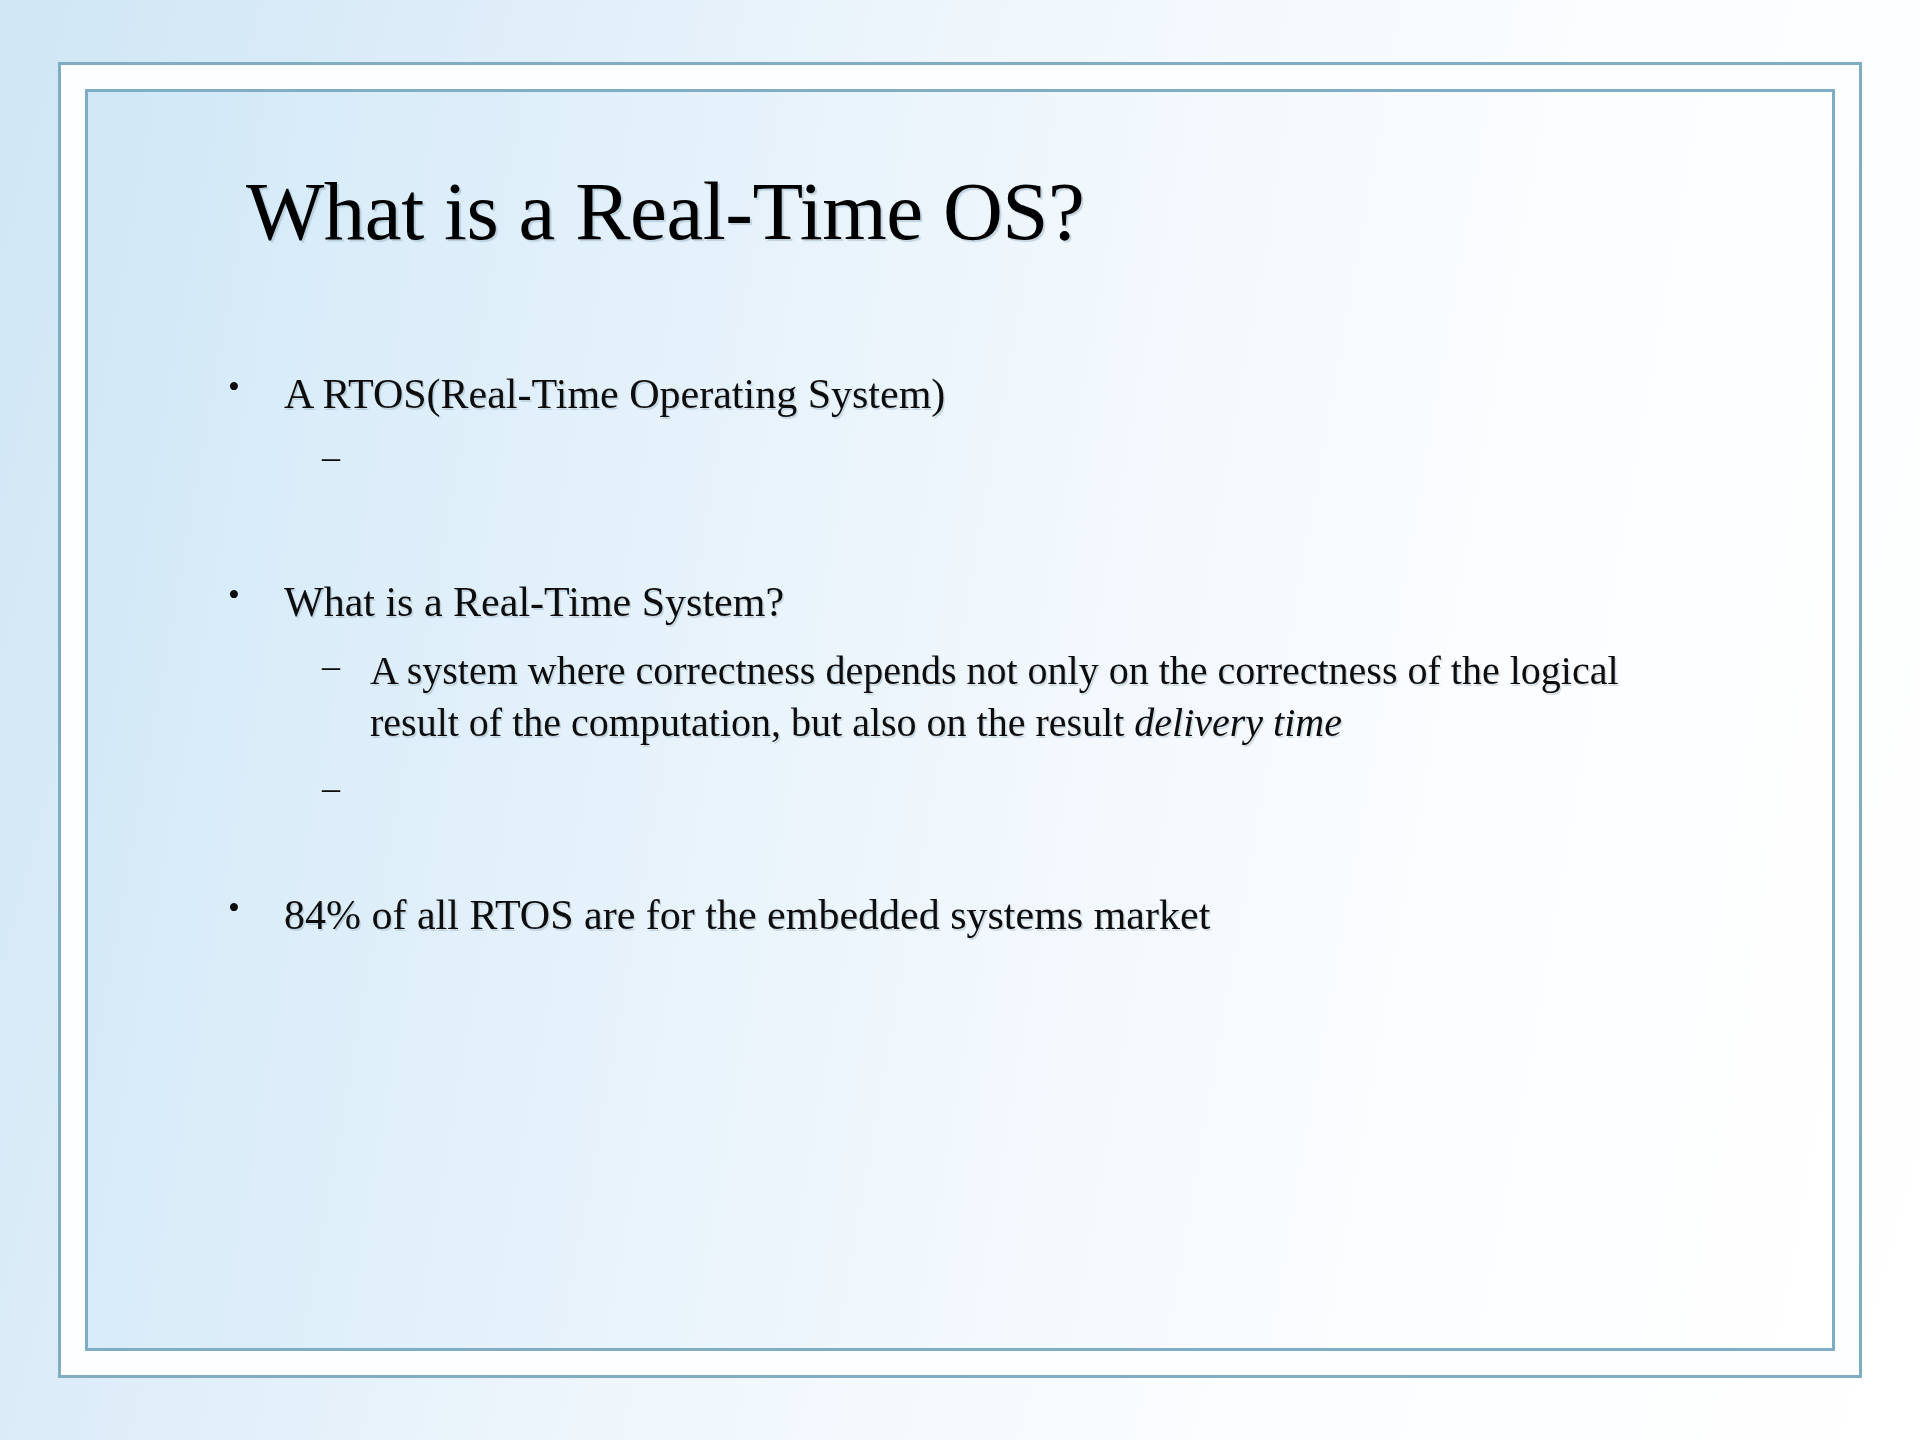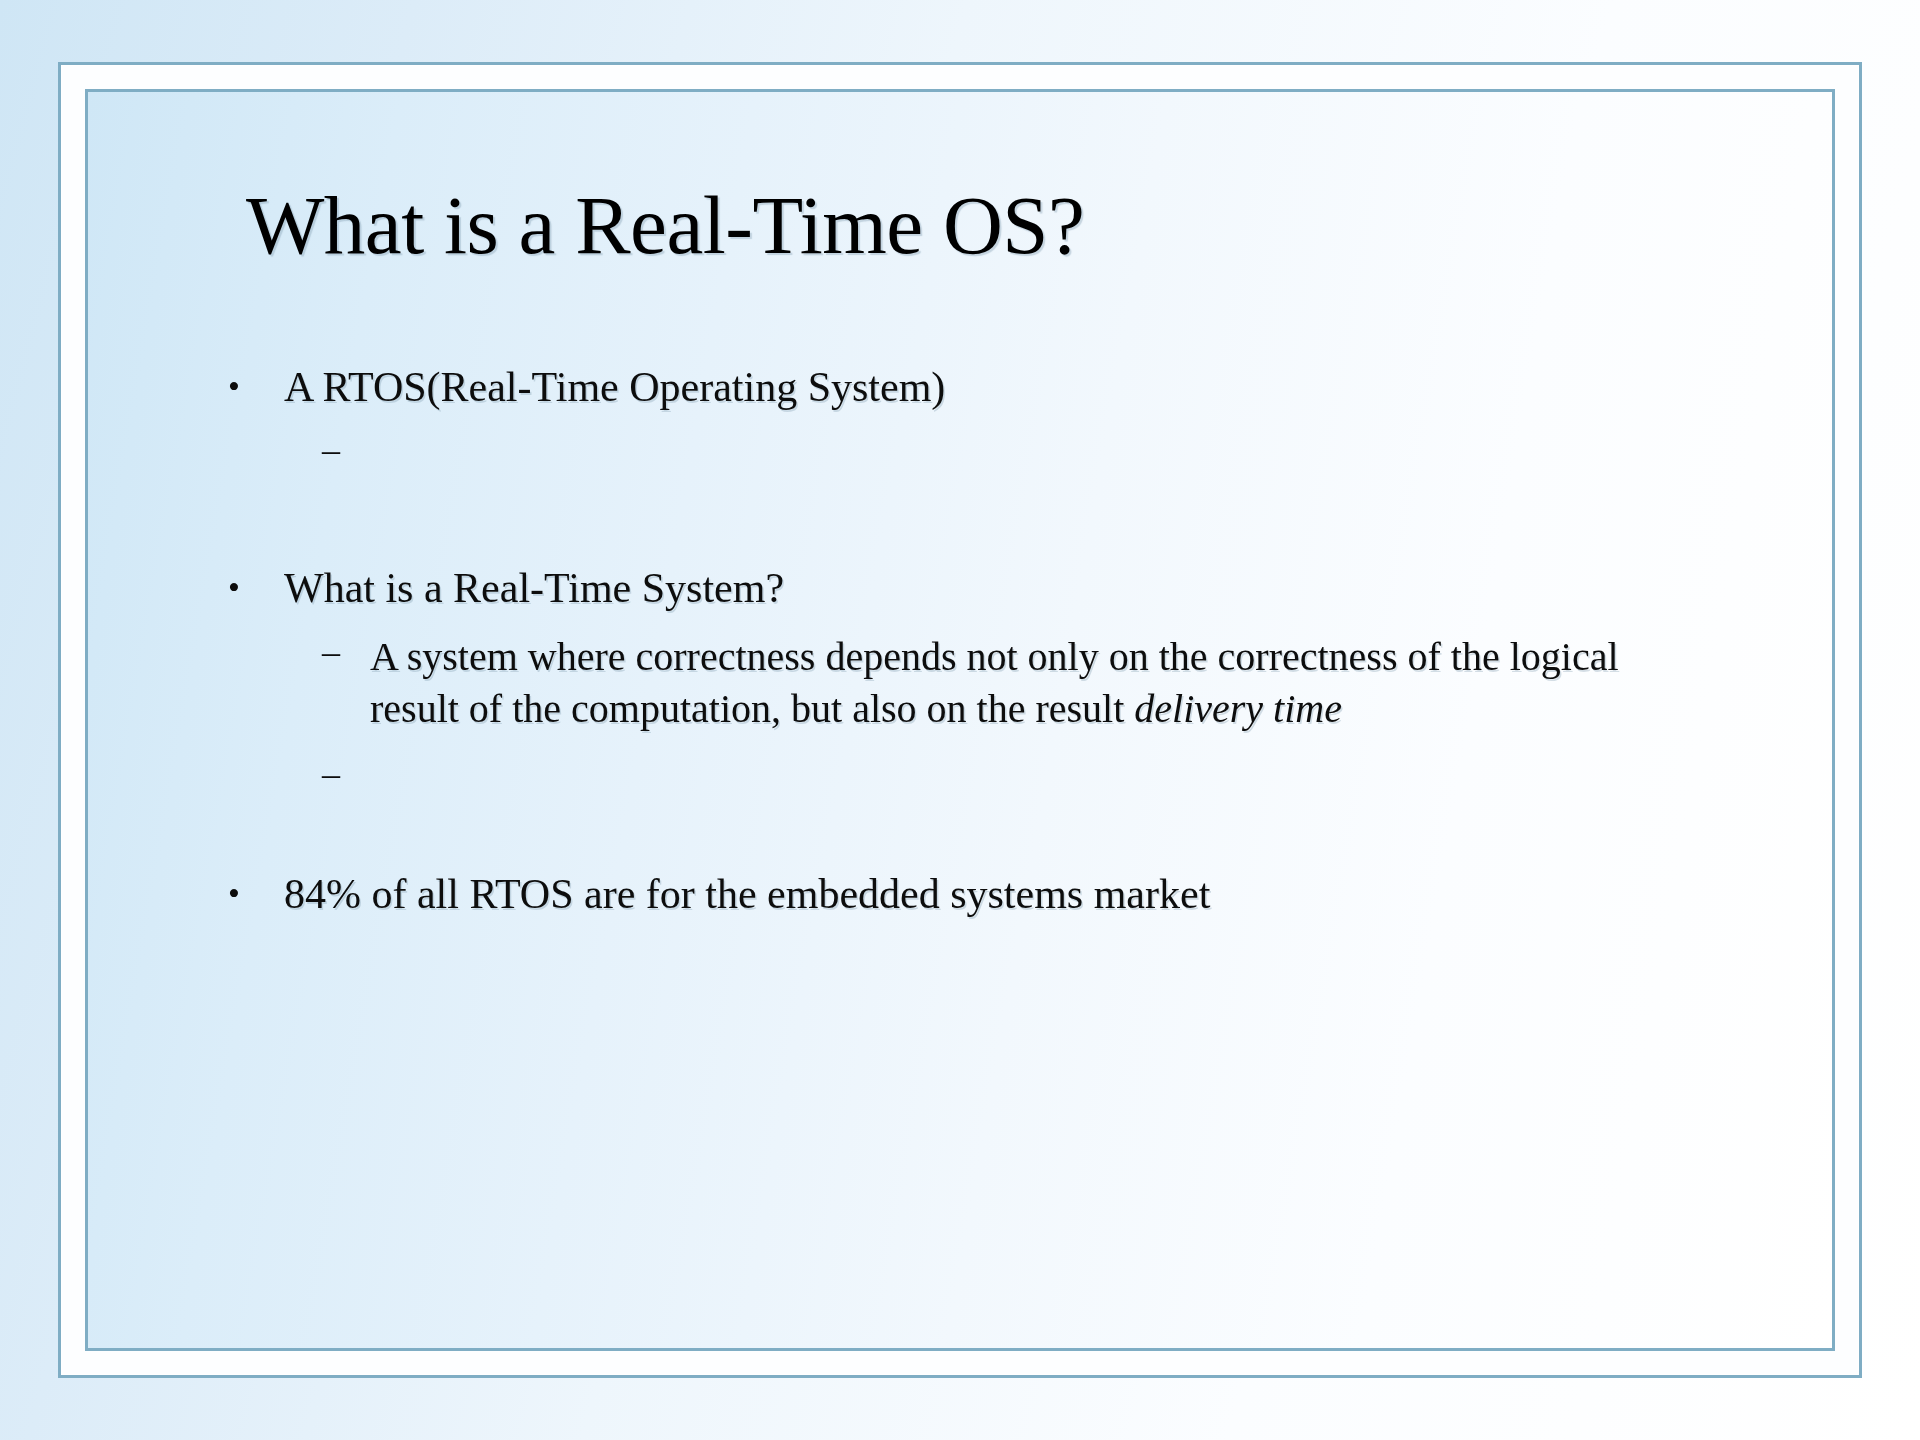--- a/index.html
+++ b/index.html
@@ -64,21 +64,21 @@
   
   .content {
     position: absolute;
     left: 0; top: 0; right: 0; bottom: 0;
     padding: 0;
   }
 
   .slide-title {
     position: absolute;
     left: 158px;
-    top: 92px;
+    top: 78px;
     font-size: 83px;
     line-height: 1.0;
     color: #000000;
     letter-spacing: -0.5px;
     white-space: nowrap;
     text-shadow: 2px 2px 1px rgba(120,150,170,0.35);
   }
 
   .body-list {
     position: absolute;
@@ -101,20 +101,21 @@
     flex: 0 0 auto;
     width: 56px;
     text-align: left;
     font-size: 34px;
     line-height: 1.35;
     color: #0d0d0d;
   }
   .l1 .txt {
     flex: 1 1 auto;
     text-shadow: 1.5px 1.5px 0.5px rgba(120,150,170,0.30);
+    margin-top: 7px;
   }
 
   
   .l2 {
     position: relative;
     display: flex;
     align-items: flex-start;
     font-size: 40px;
     line-height: 1.30;
     color: #0d0d0d;

